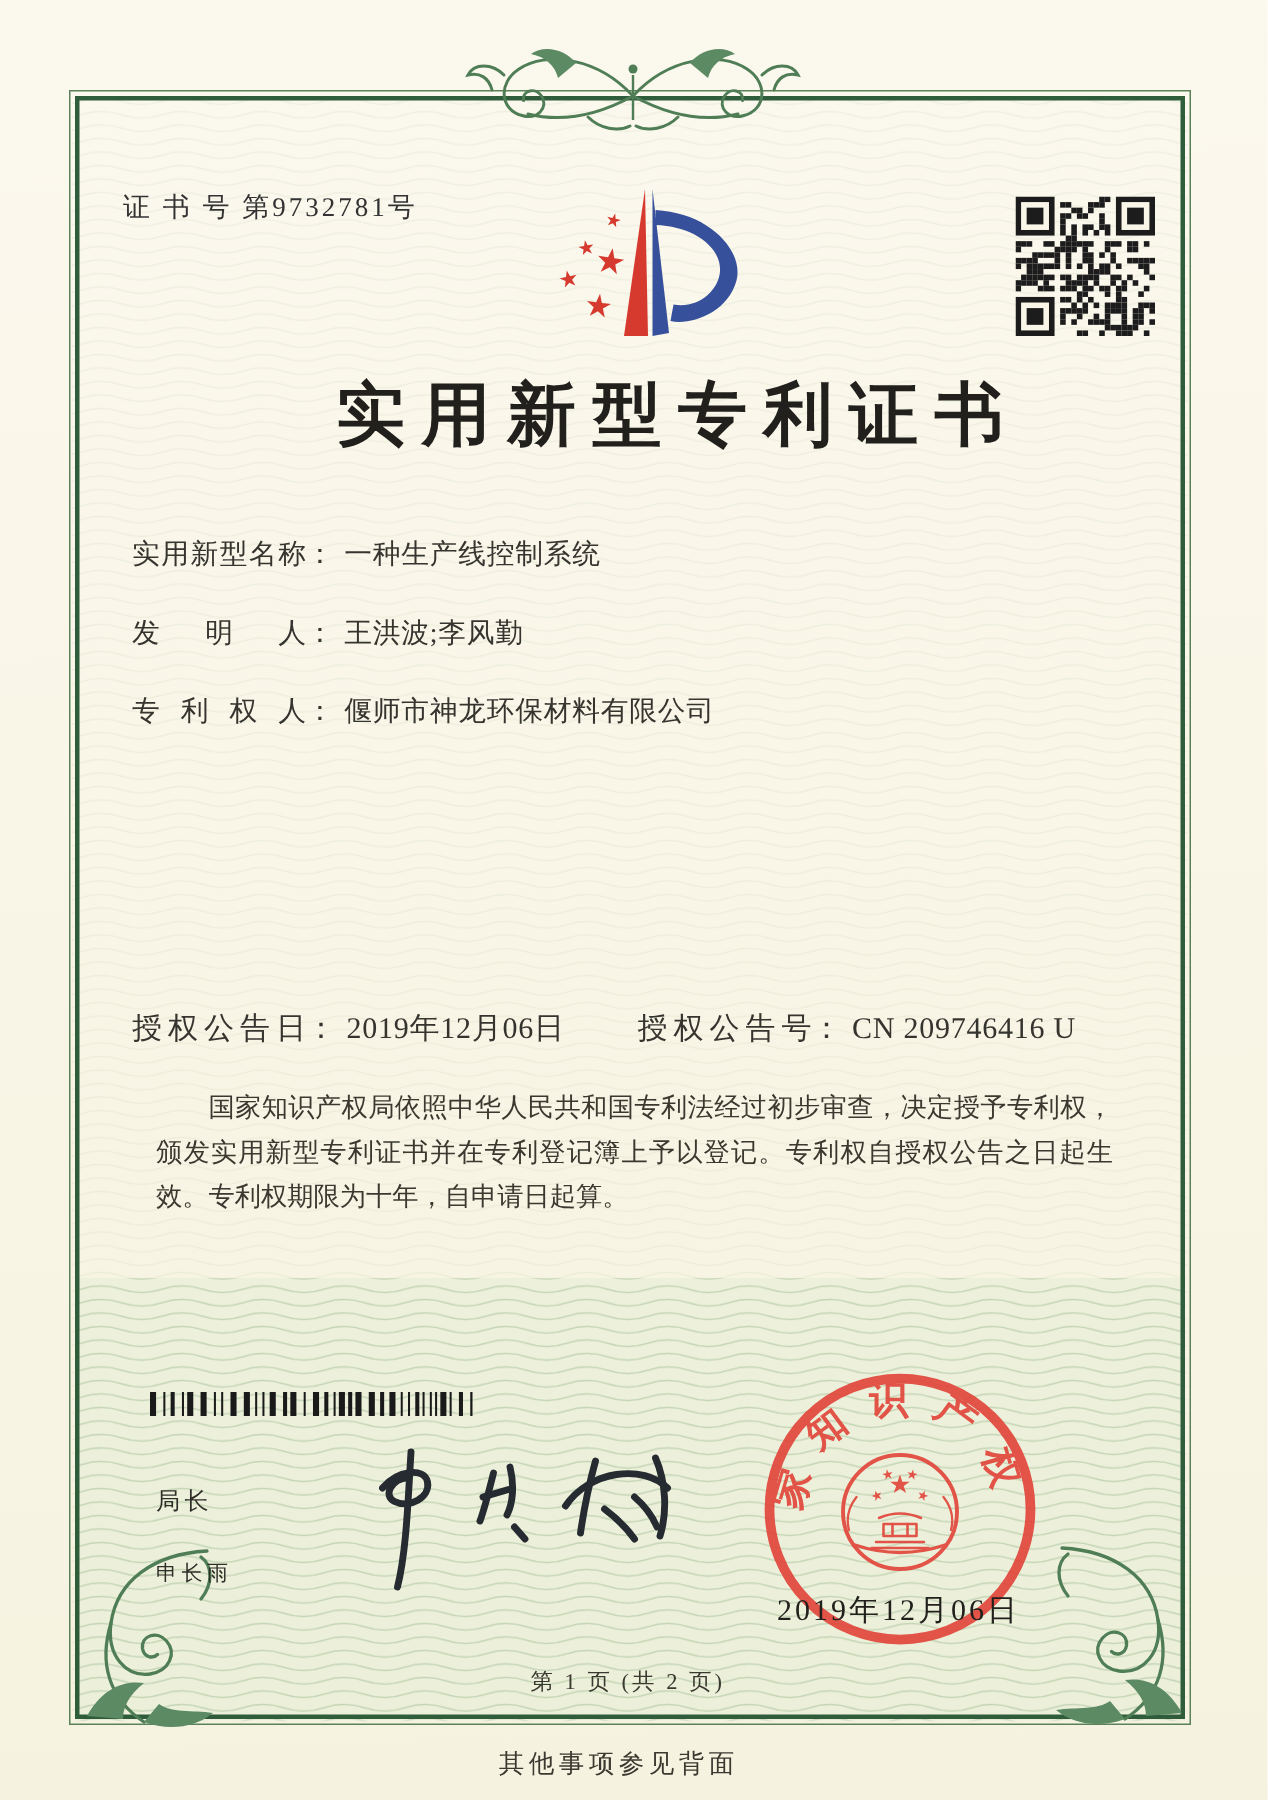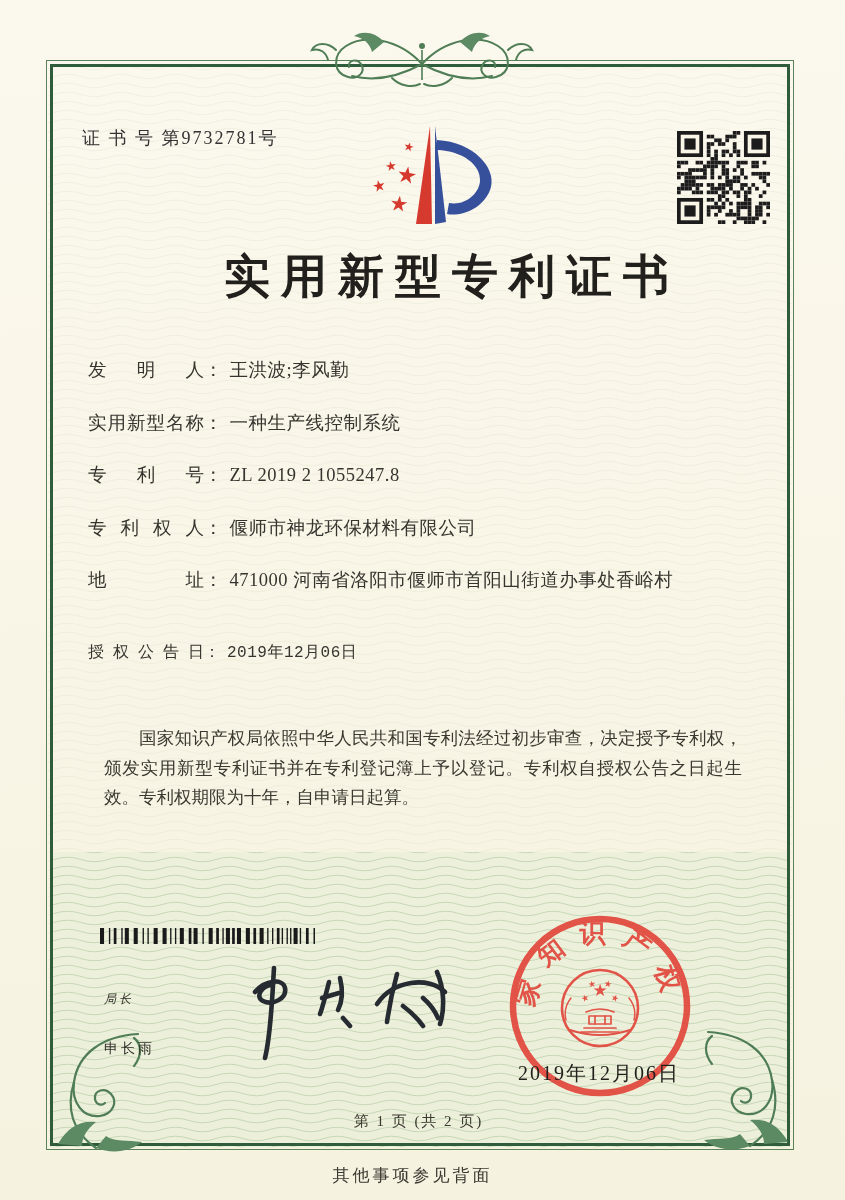--- a/index.html
+++ b/index.html
@@ -16,28 +16,28 @@
   .logo{position:absolute;left:352px;top:120px;z-index:3;}
   .qr{position:absolute;left:677px;top:131px;z-index:3;}
   .title{position:absolute;left:0;top:246px;width:100%;margin:0;text-align:center;
          font-size:46px;font-weight:700;letter-spacing:11px;padding-left:11px;box-sizing:border-box;
          color:#21201d;z-index:3;}
   .fields{position:absolute;left:88px;top:356px;width:680px;z-index:3;font-size:18.5px;color:#36342f;}
   .row{line-height:29px;margin-bottom:23.5px;white-space:nowrap;}
   .lbl{display:inline-block;width:116px;text-align:justify;text-align-last:justify;vertical-align:top;}
   .colon{display:inline-block;}
   .val{display:inline-block;margin-left:7px;letter-spacing:.5px;}
-  .grant{position:absolute;left:88px;top:639px;width:690px;line-height:29px;font-size:16px;
-         color:#36342f;white-space:nowrap;z-index:3;font-family:Liberation Mono, monospace;}
+  .grant{position:absolute;left:88px;top:672px;width:690px;line-height:29px;font-size:20px;
+         color:#36342f;white-space:nowrap;z-index:3;}
   .grant .second{position:absolute;left:337px;top:0;}
   .paras{position:absolute;left:88px;top:708px;width:670px;font-size:17.5px;line-height:29.5px;
          text-align:justify;color:#3a382f;z-index:3;}
   .paras p{margin:16px;text-indent:2em;}
   .barcode{position:absolute;left:100px;top:928px;z-index:3;}
-  .director-label{position:absolute;left:104px;top:991px;font-size:12px;letter-spacing:3px;color:#2f2d28;z-index:3;font-style:italic;}
+  .director-label{position:absolute;left:104px;top:991px;font-size:16px;letter-spacing:3px;color:#2f2d28;z-index:3;}
   .director-name{position:absolute;left:104px;top:1040px;font-size:14px;letter-spacing:3px;color:#2f2d28;z-index:3;}
   .signature{position:absolute;left:225px;top:948px;z-index:4;}
   .seal{position:absolute;left:505px;top:911px;z-index:3;opacity:.92;}
   .seal-date{position:absolute;left:518px;top:1060px;font-size:20px;letter-spacing:2px;color:#22201c;z-index:5;}
   .page-info{position:absolute;left:0;top:1112px;width:100%;text-align:center;font-size:15px;
          letter-spacing:2px;color:#3a382f;transform:translateX(-28px);z-index:3;}
   .back-note{position:absolute;left:0;top:1164px;width:100%;text-align:center;font-size:17px;
          letter-spacing:3px;color:#3a382f;transform:translateX(-34px);z-index:3;}
 </style>
 </head>
@@ -317,39 +317,36 @@
       <rect x="66.96000000000001" y="89.28" width="3.72" height="3.72" fill="#1c1c1c"></rect>
       <rect x="70.68" y="89.28" width="3.72" height="3.72" fill="#1c1c1c"></rect>
       <rect x="74.4" y="89.28" width="3.72" height="3.72" fill="#1c1c1c"></rect>
       <rect x="85.56" y="89.28" width="3.72" height="3.72" fill="#1c1c1c"></rect>
     </svg>
 
   <h1 class="title">实用新型专利证书</h1>
 
   <div class="fields">
     <div class="row">
-      <span class="lbl">发明人</span><span class="colon">：</span><span class="val">王洪波;李风勤</span>
-    </div>
-    <div class="row">
       <span class="lbl">实用新型名称</span><span class="colon">：</span><span class="val">一种生产线控制系统</span>
     </div>
     <div class="row">
-      <span class="lbl">专利号</span><span class="colon">：</span><span class="val">ZL 2019 2 1055247.8</span>
+      <span class="lbl">发明人</span><span class="colon">：</span><span class="val">王洪波;李风勤</span>
     </div>
     <div class="row">
       <span class="lbl">专利权人</span><span class="colon">：</span><span class="val">偃师市神龙环保材料有限公司</span>
     </div>
-    <div class="row">
-      <span class="lbl">地址</span><span class="colon">：</span><span class="val">471000 河南省洛阳市偃师市首阳山街道办事处香峪村</span>
-    </div>
   </div>
 
   <div class="grant">
     <span>
       <span class="lbl">授权公告日</span><span class="colon">：</span><span class="val">2019年12月06日</span>
+    </span>
+    <span class="second">
+      <span class="lbl">授权公告号</span><span class="colon">：</span><span class="val">CN 209746416 U</span>
     </span>
   </div>
 
   <div class="paras">
     <p>国家知识产权局依照中华人民共和国专利法经过初步审查，决定授予专利权，颁发实用新型专利证书并在专利登记簿上予以登记。专利权自授权公告之日起生效。专利权期限为十年，自申请日起算。</p>
   </div>
 
   <svg class="barcode" id="barcode" width="215" height="16" viewBox="0 0 215 16" aria-hidden="true">
       <rect x="0" y="0" width="4.050000000000001" height="16" fill="#1a1a1a"></rect>
       <rect x="8.900000000000002" y="0" width="1.35" height="16" fill="#1a1a1a"></rect>

